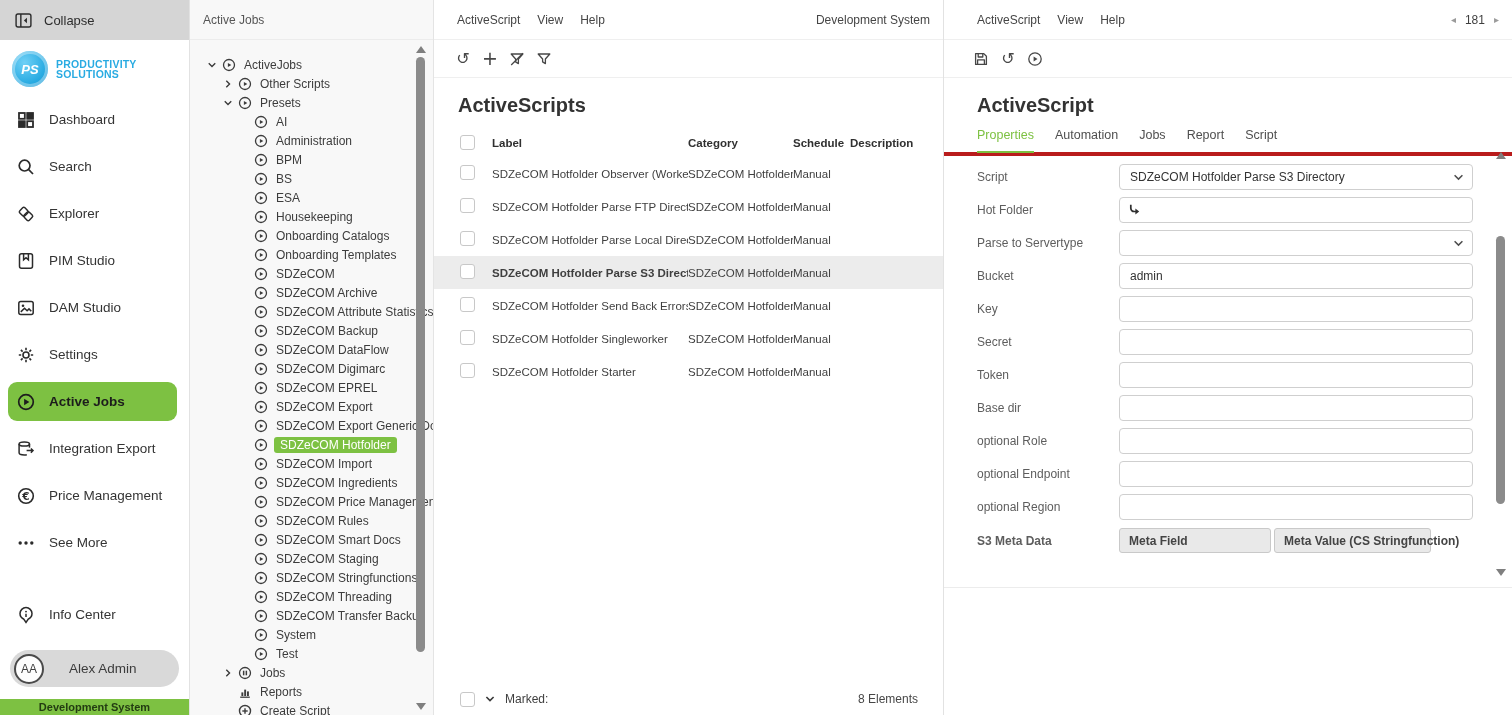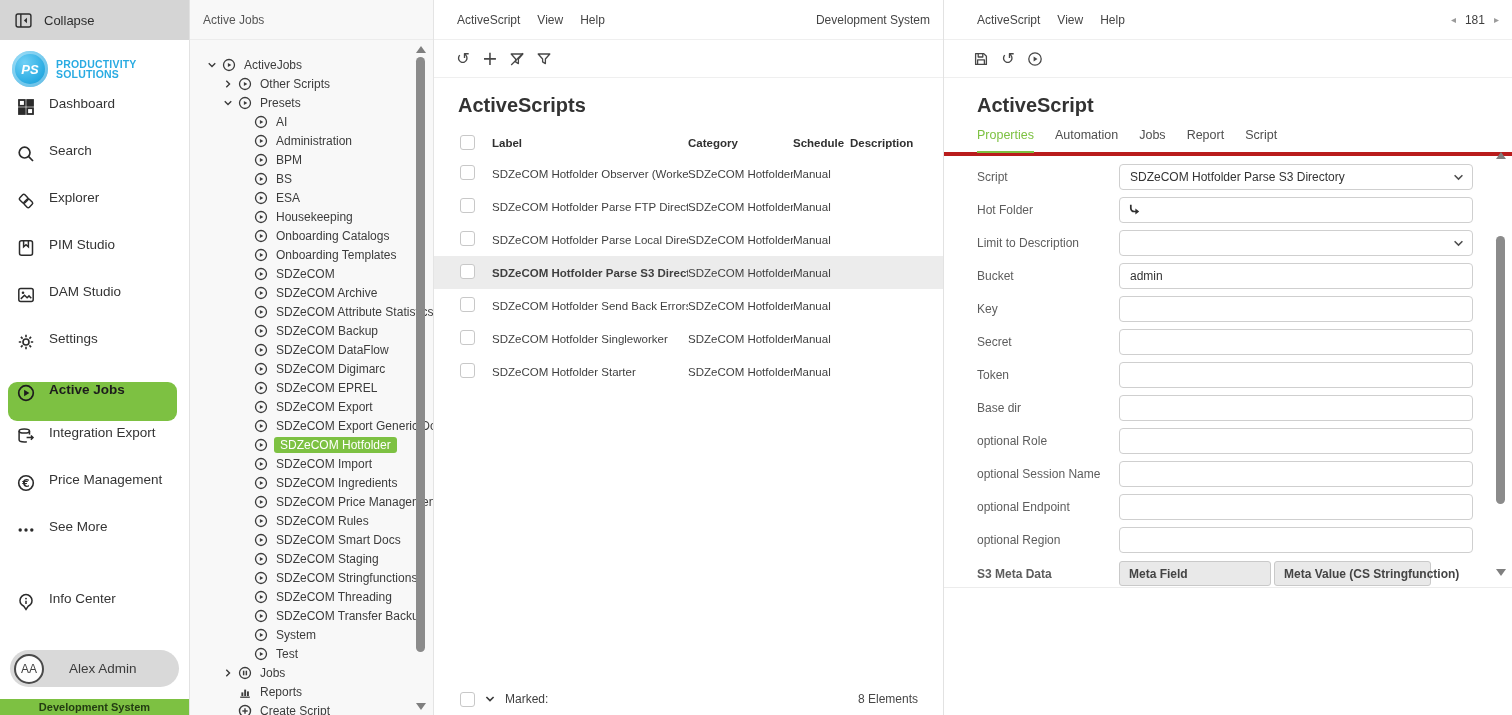--- a/index.html
+++ b/index.html
@@ -17,21 +17,21 @@
   .collapse-bar { height:40px; min-height:40px; background:#d5d5d5; display:flex; align-items:center;
                   gap:11px; padding:0 14px; font-size:13px; color:#2d2d2d; cursor:pointer; }
   .logo-row { display:flex; align-items:center; gap:8px; padding:11px 12px 9px; }
   .logo-circle { width:36px; height:36px; min-width:36px; border-radius:50%;
     background:radial-gradient(circle at 35% 32%, #6fd0f6, #29abe2 62%, #0f90cf);
     box-shadow:inset 0 0 0 3px rgba(255,255,255,.35);
     color:#fff; font-weight:bold; font-style:italic; font-size:13px;
     display:flex; align-items:center; justify-content:center; }
   .logo-text { color:#29abe2; font-size:10.5px; font-weight:bold; line-height:10.5px; letter-spacing:.2px; }
   .nav { display:flex; flex-direction:column; }
-  .nav-item { height:47px; display:flex; align-items:flex-start; gap:13px; padding-left:15px;
+  .nav-item { height:47px; display:flex; align-items:center; gap:13px; padding-left:15px;
               font-size:13.5px; color:#343434; cursor:pointer; }
   .nav-item.active { background:#7dc142; border-radius:9px; margin:4px 12px 4px 8px; height:39px;
                      padding-left:7px; font-weight:bold; color:#1c1c1c; }
   .nav-icon { width:21px; height:21px; min-width:21px; display:flex; align-items:center; justify-content:center; }
   .sidebar-bottom { margin-top:auto; }
   .user-pill { margin:12px 10px 28px; height:37px; background:#d9d9d9; border-radius:19px;
                display:flex; align-items:center; gap:25px; padding-left:4px; font-size:13.5px; cursor:pointer; }
   .avatar { width:30px; height:30px; min-width:30px; border-radius:50%; background:#fdfdfd;
             border:2px solid #4a4a4a; color:#3f3f3f; display:flex; align-items:center; justify-content:center;
             font-size:12px; }
@@ -825,21 +825,21 @@
             <div class="field-control">
               <span class="input-icon-wrap" style="display:block;position:relative;"><span class="input-inner-icon">
                   <svg width="14" height="14" viewBox="0 0 14 14">
                     <path d="M3.8 1.8 v3.4 a3.3 3.3 0 0 0 3.3 3.3 h2" fill="none" stroke="#2f2f2f" stroke-width="1.7"></path>
                     <path d="M8.4 5.4 L12.2 8.5 L8.4 11.6 Z" fill="#2f2f2f"></path>
                   </svg>
                 </span><input class="text-input" value="" style=""></span>
             </div>
           </div>
           <div class="field-row">
-            <label class="field-label">Limit to Description</label>
+            <label class="field-label">Parse to Servertype</label>
             <div class="field-control">
               <div class="select-box">
                 <span></span>
               </div>
               <span class="select-chevron">
                 <svg width="11" height="11" viewBox="0 0 11 11" fill="none" stroke="#4d4d4d" stroke-width="1.5">
                   <polyline points="1.6,3.2 5.5,7.1 9.4,3.2"></polyline>
                 </svg>
               </span>
             </div>
@@ -862,24 +862,20 @@
           </div>
           <div class="field-row">
             <label class="field-label">Base dir</label>
             <div class="field-control"><input class="text-input" value="" style=""></div>
           </div>
           <div class="field-row">
             <label class="field-label">optional Role</label>
             <div class="field-control"><input class="text-input" value="" style=""></div>
           </div>
           <div class="field-row">
-            <label class="field-label">optional Session Name</label>
-            <div class="field-control"><input class="text-input" value="" style=""></div>
-          </div>
-          <div class="field-row">
             <label class="field-label">optional Endpoint</label>
             <div class="field-control"><input class="text-input" value="" style=""></div>
           </div>
           <div class="field-row">
             <label class="field-label">optional Region</label>
             <div class="field-control"><input class="text-input" value="" style=""></div>
           </div>
         </div>
       <div class="s3-row">
         <div class="s3-label">S3 Meta Data</div>

